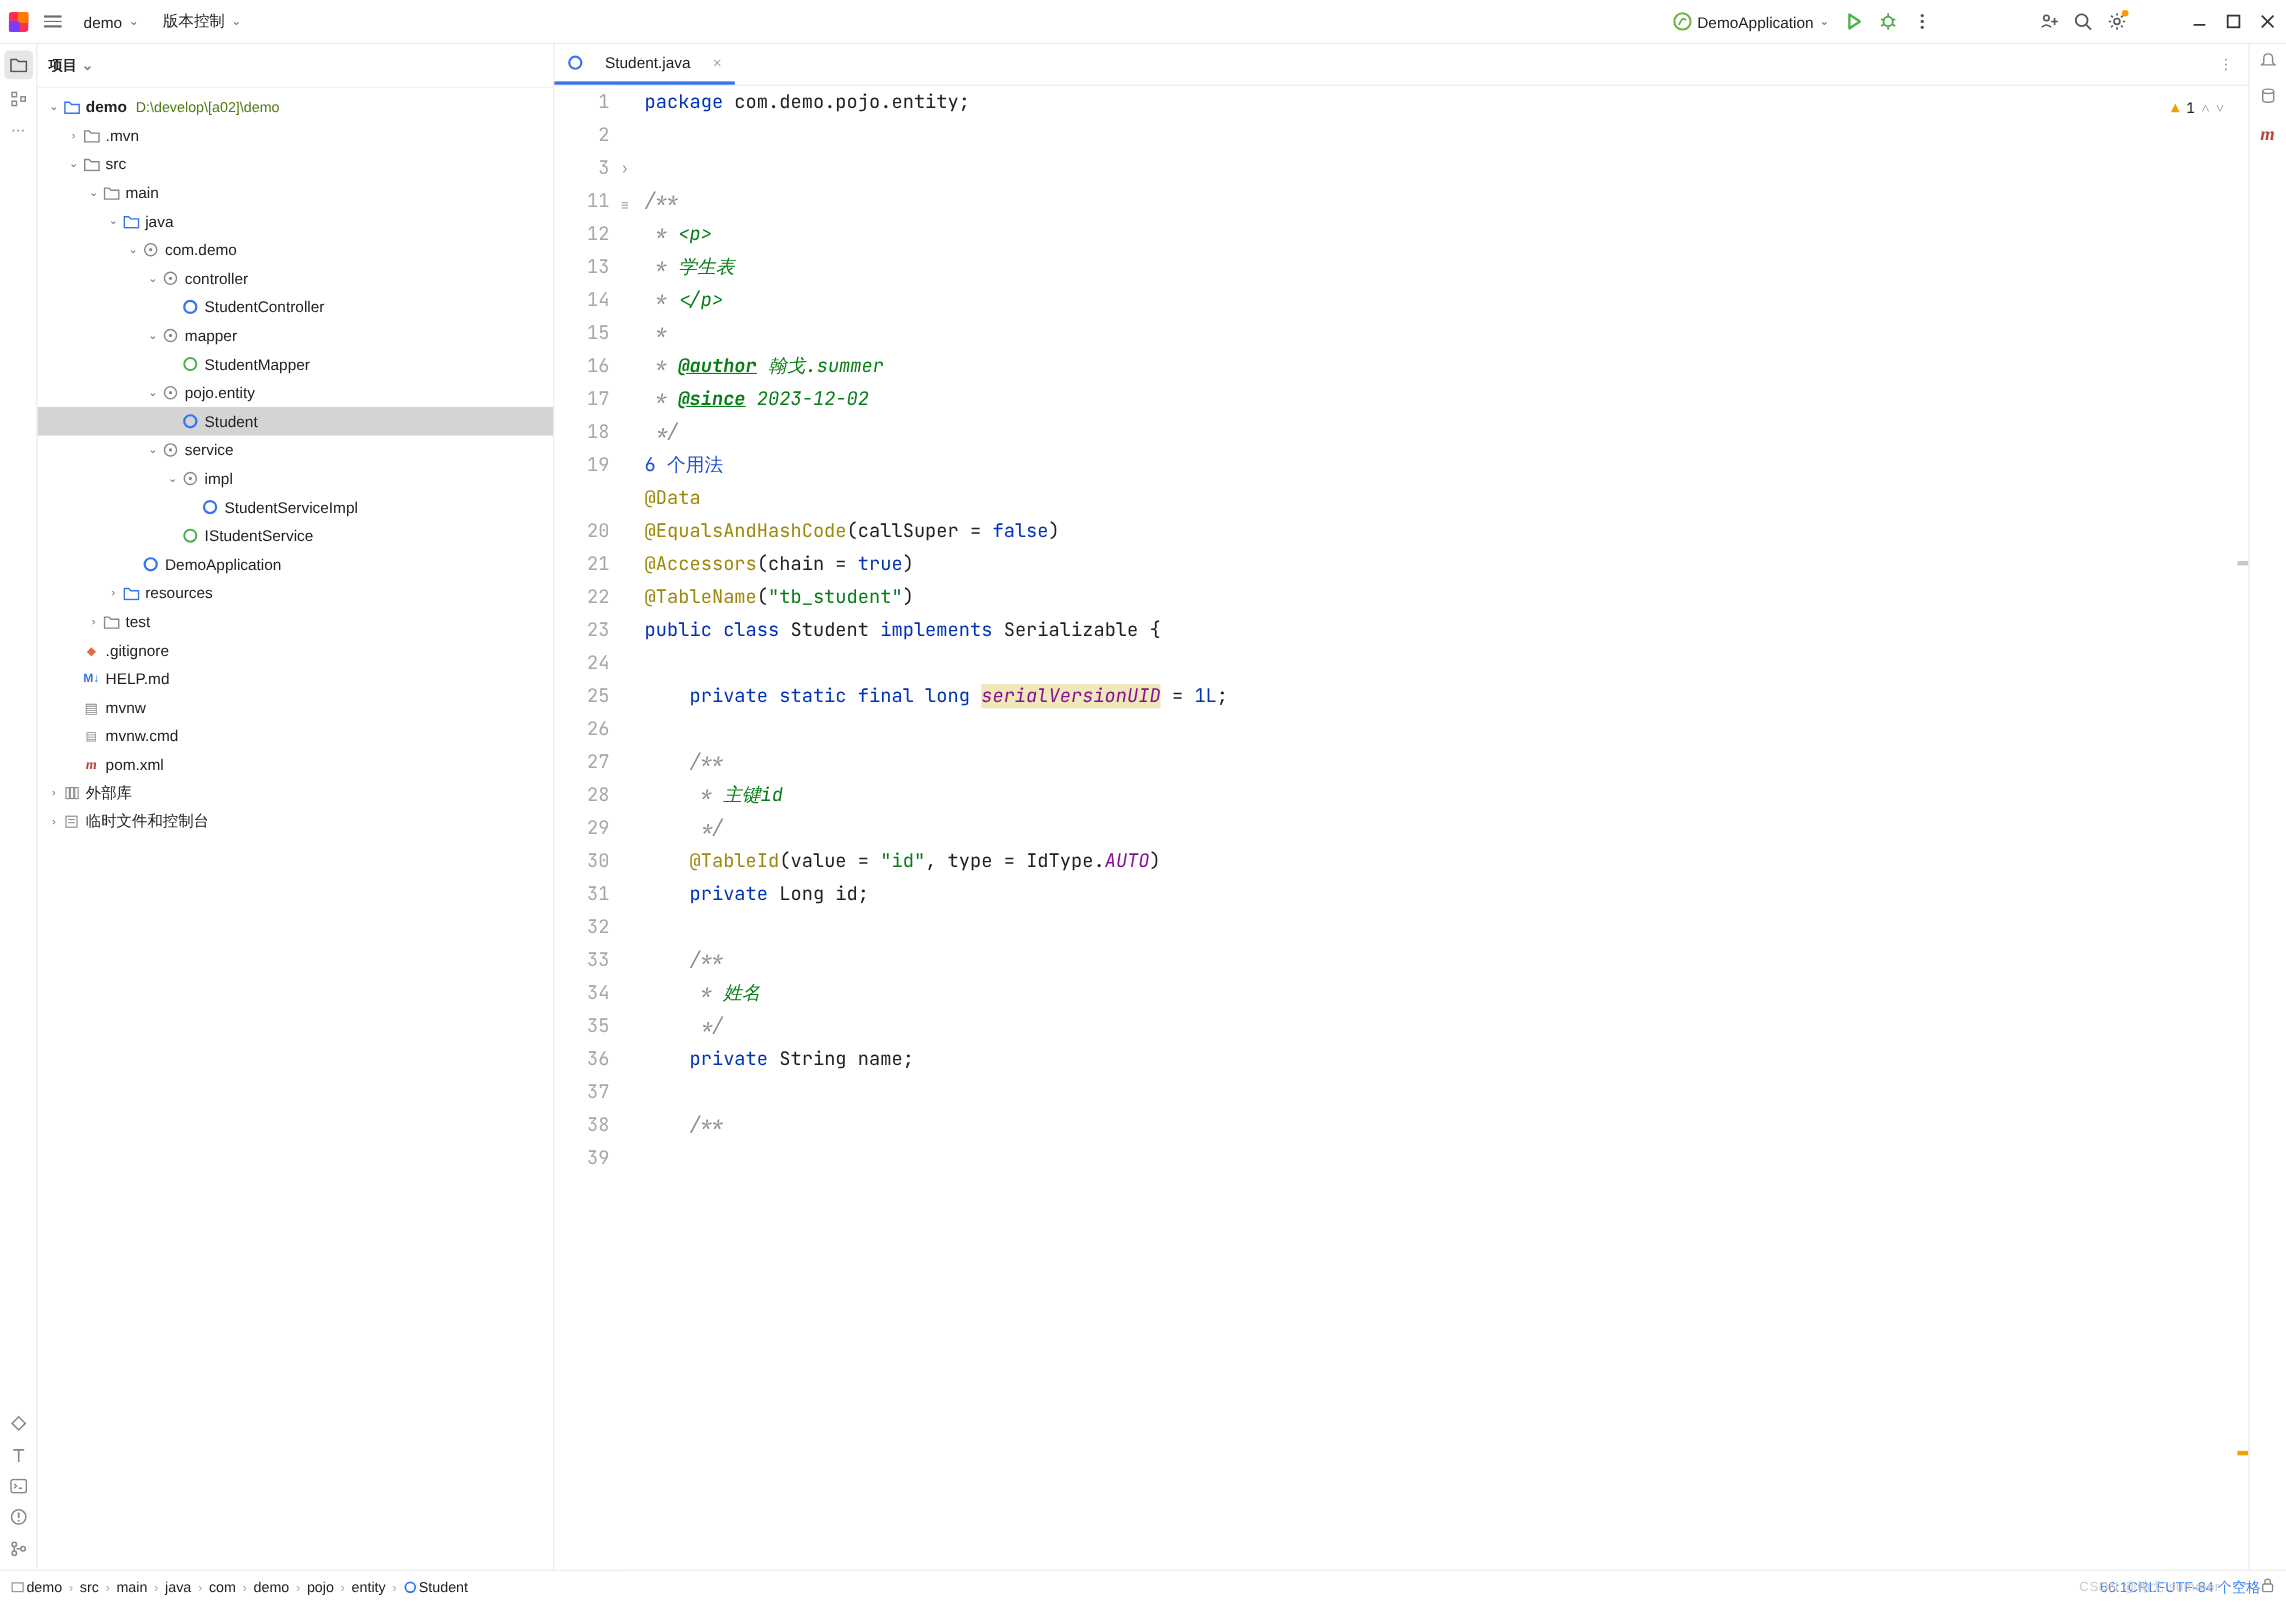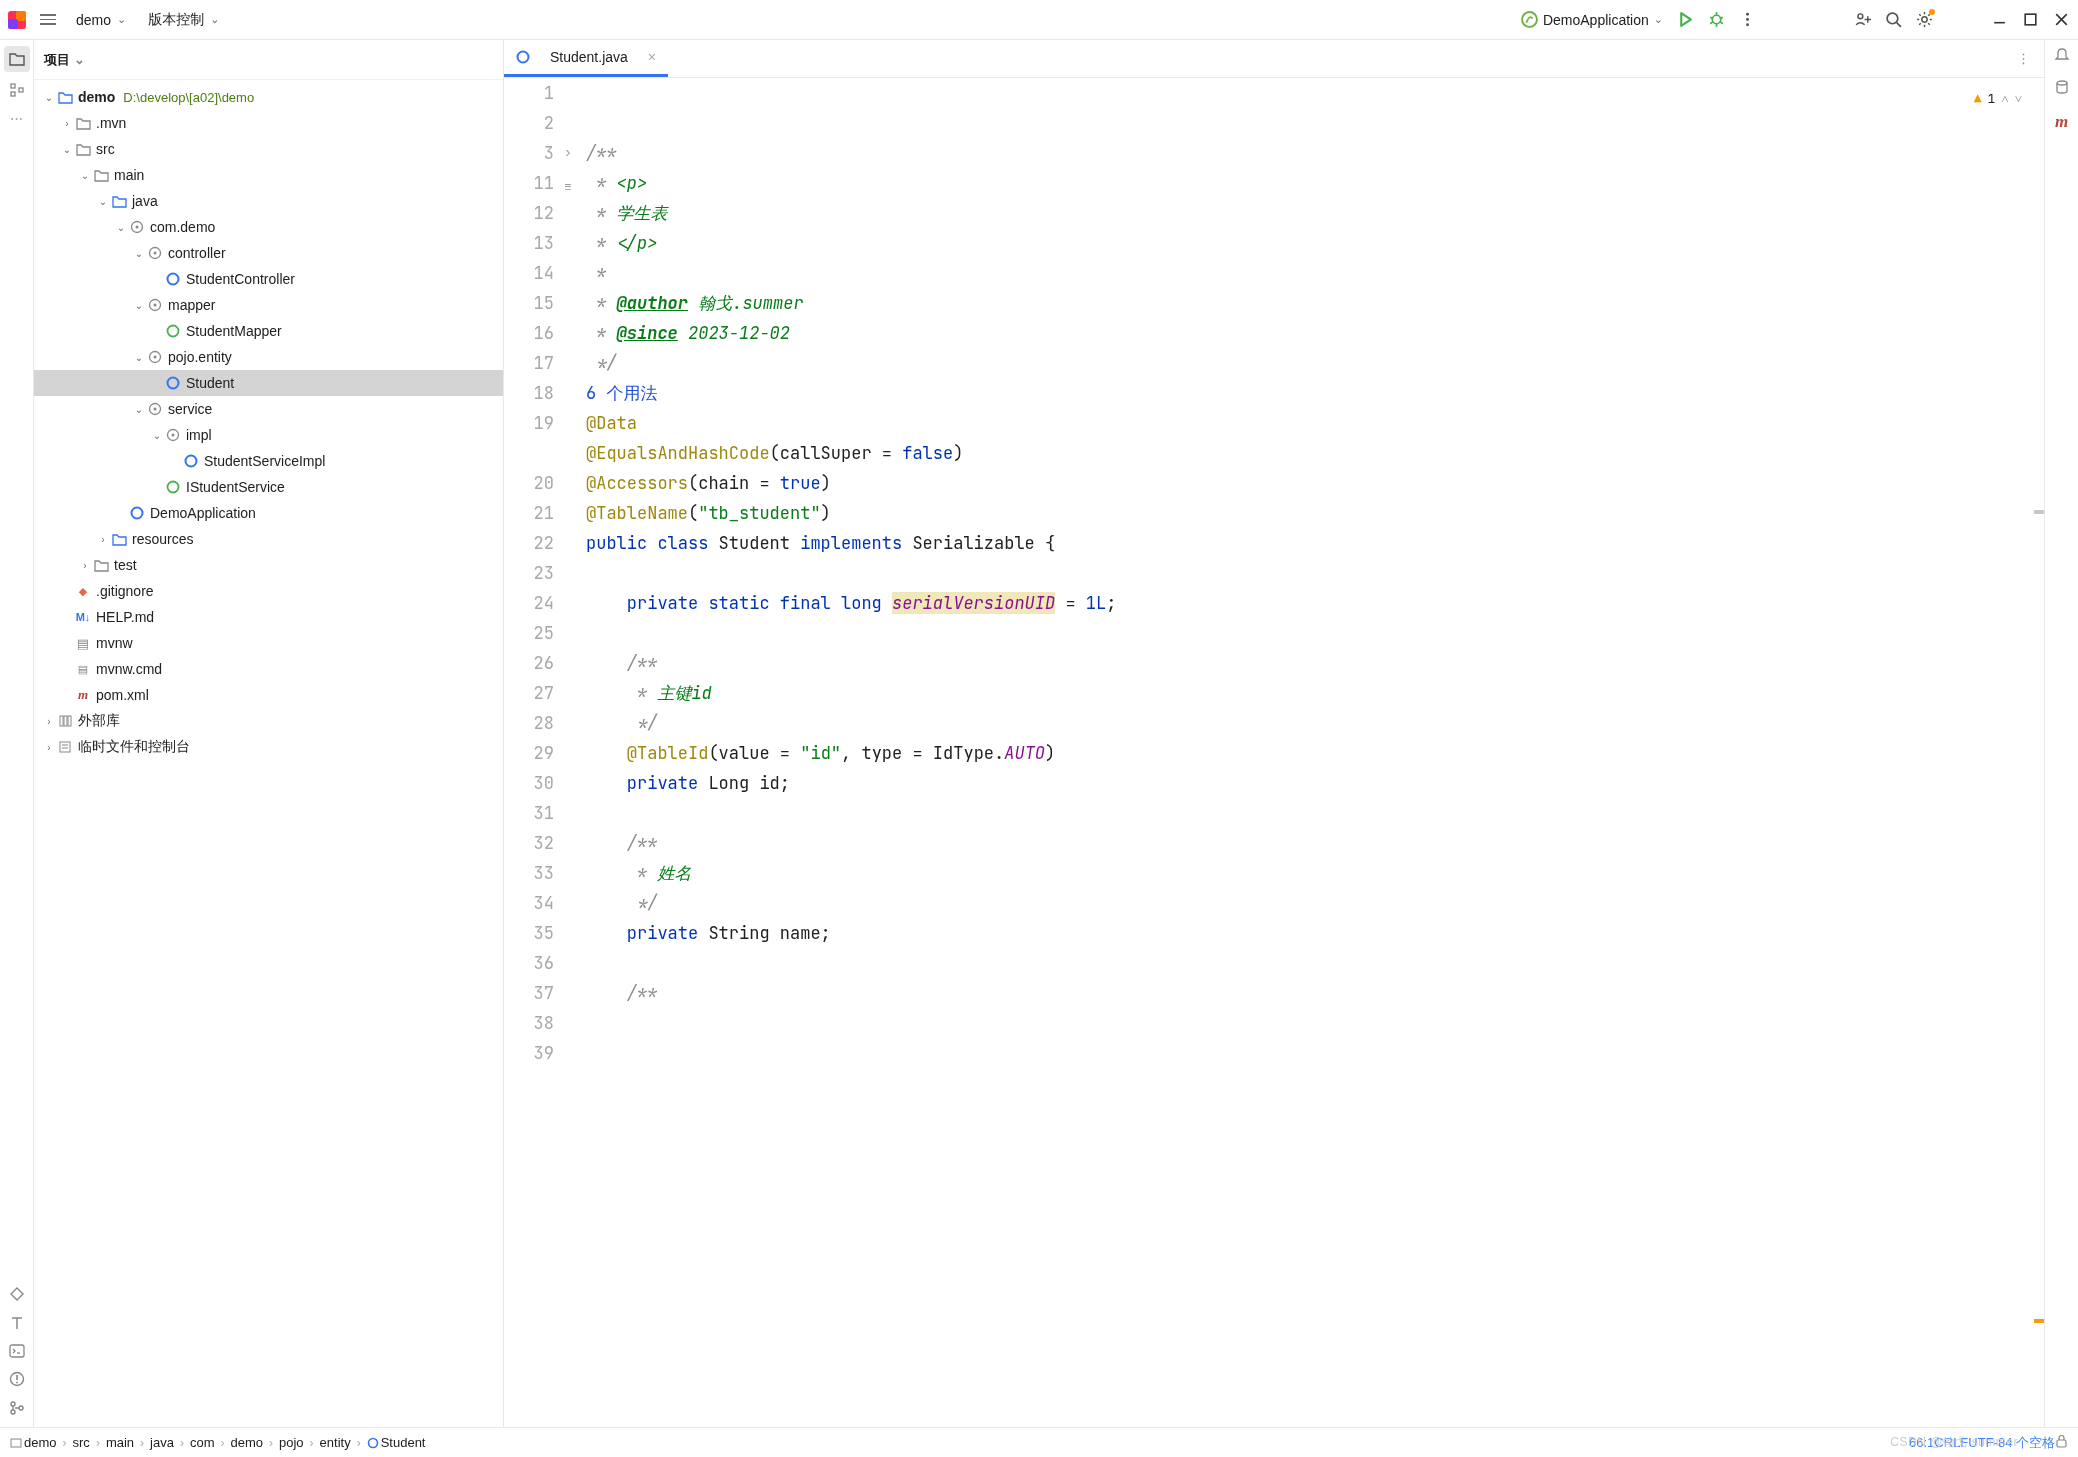--- a/index.html
+++ b/index.html
@@ -475,20 +475,21 @@
           <div>36</div>
           <div>37</div>
           <div>38</div>
           <div>39</div>
         </div>
       <div class="foldcol">
         <span class="fold-mark" style="top:60px">›</span>
         <span class="fold-mark" style="top:94px">≡</span>
       </div>
       <div class="lines">
+<div><span class="kw">package</span><span> com.demo.pojo.entity;</span></div>
 <div></div>
 <div></div>
 <div><span class="cmtd">/**</span></div>
 <div><span class="cmtd"> * </span><span class="cmtg">&lt;p&gt;</span></div>
 <div><span class="cmtd"> * </span><span class="cmtg">学生表</span></div>
 <div><span class="cmtd"> * </span><span class="cmtg">&lt;/p&gt;</span></div>
 <div><span class="cmtd"> *</span></div>
 <div><span class="cmtd"> * </span><span class="cmtg under" style="font-weight:bold">@author</span><span class="cmtg"> 翰戈.summer</span></div>
 <div><span class="cmtd"> * </span><span class="cmtg under" style="font-weight:bold">@since</span><span class="cmtg"> 2023-12-02</span></div>
 <div><span class="cmtd"> */</span></div>

